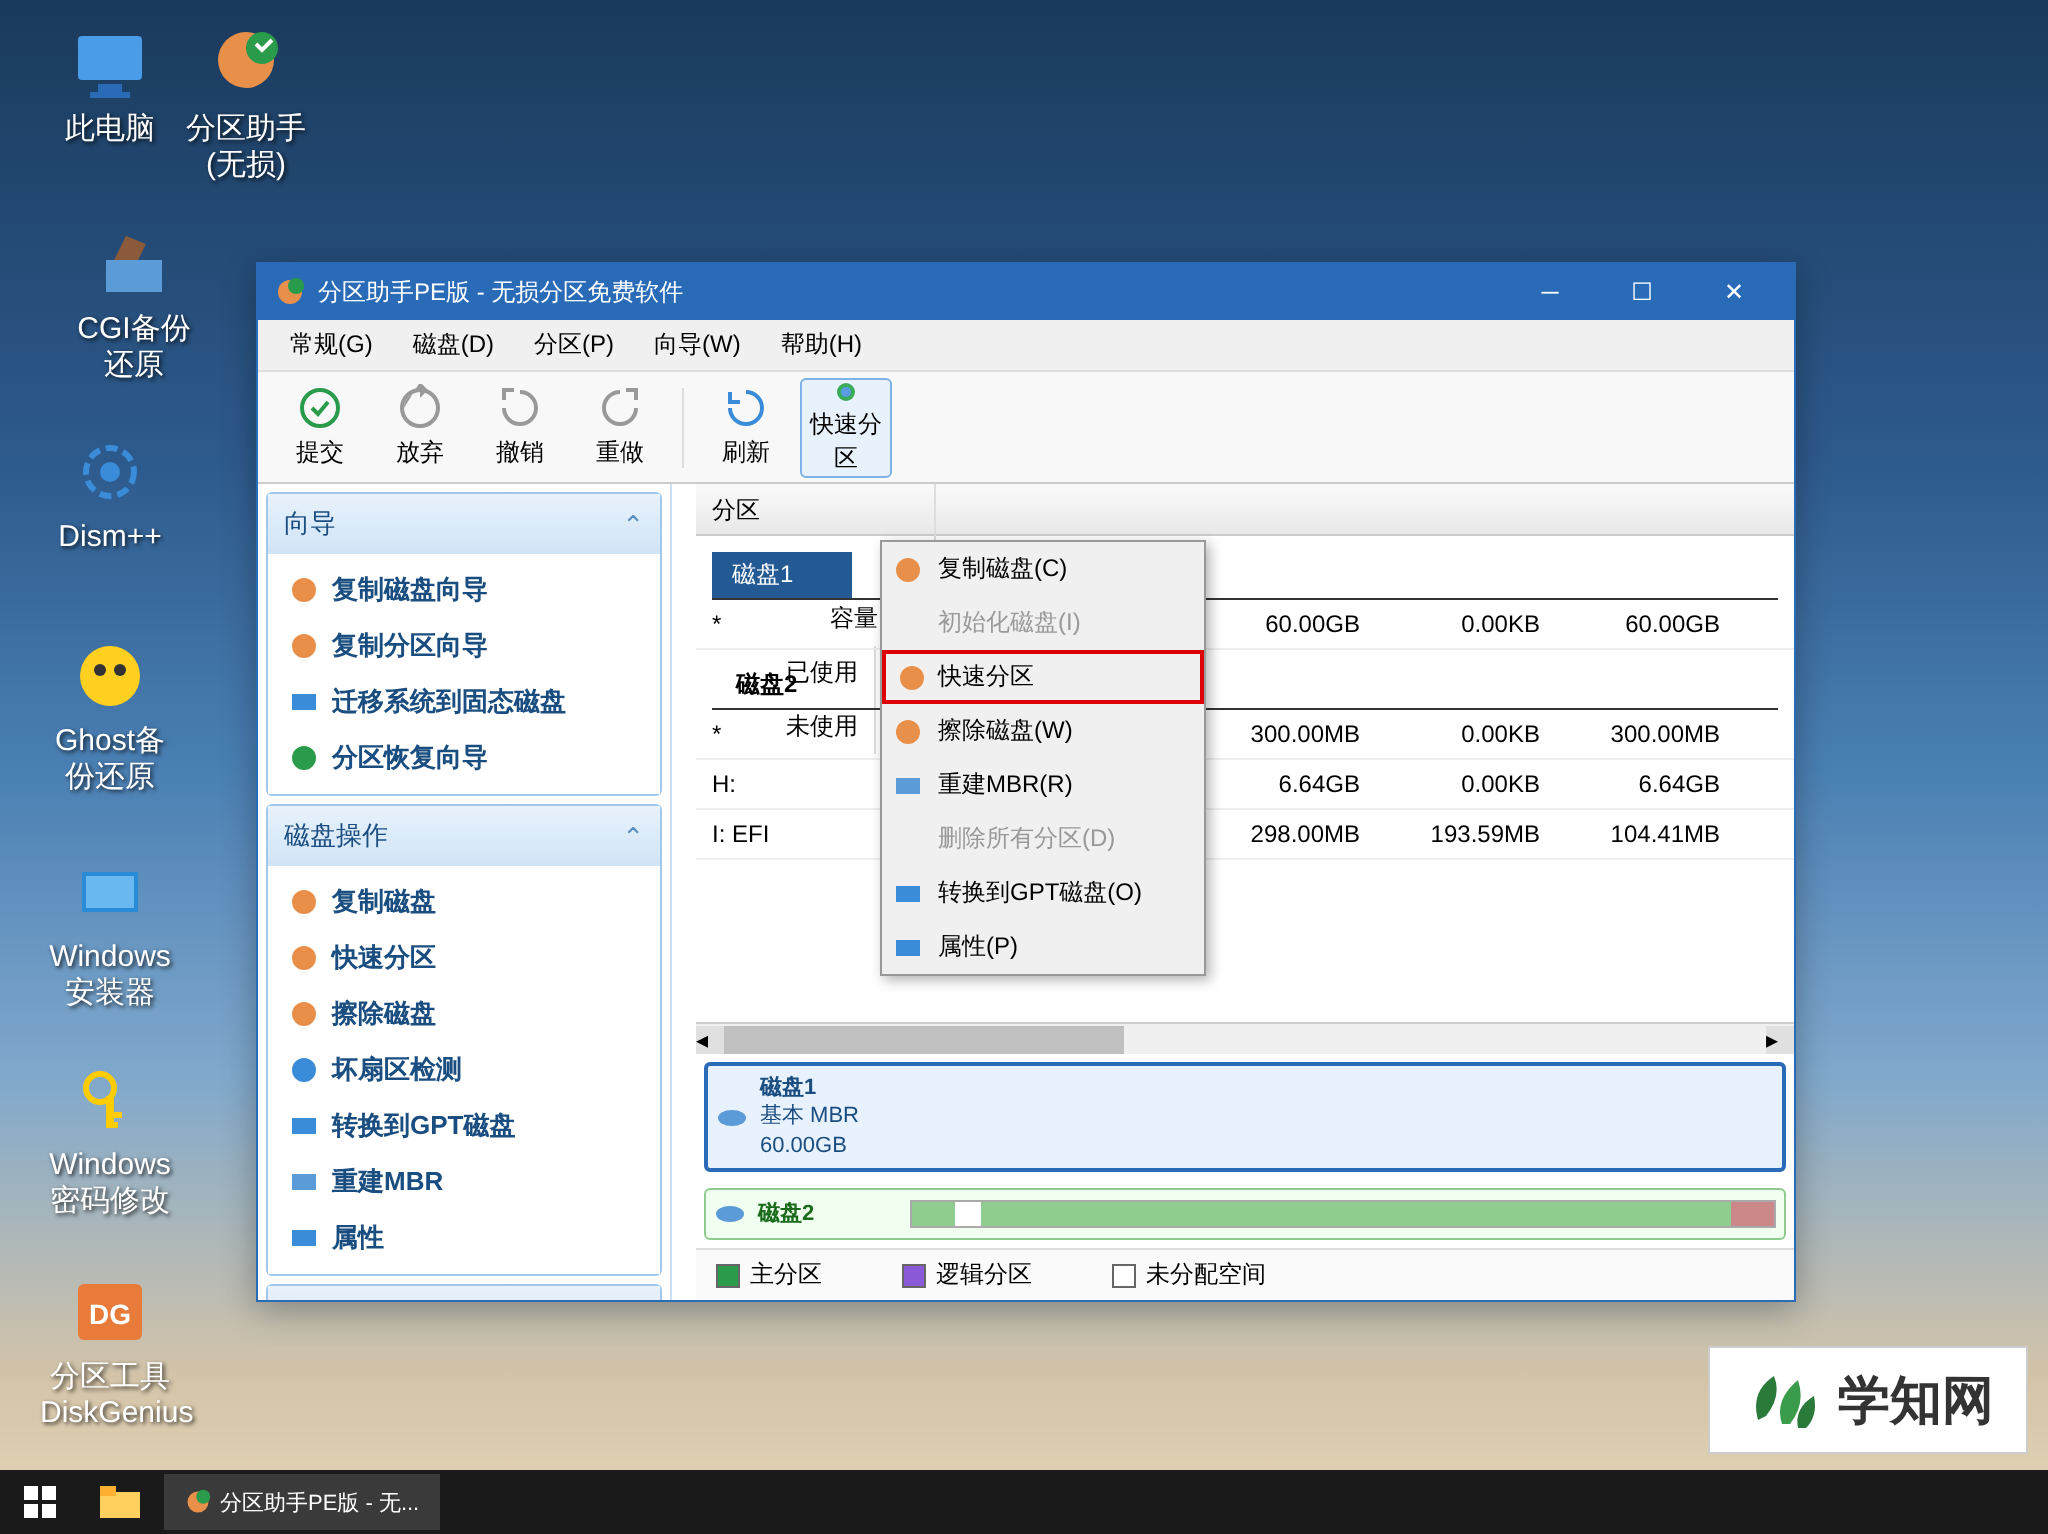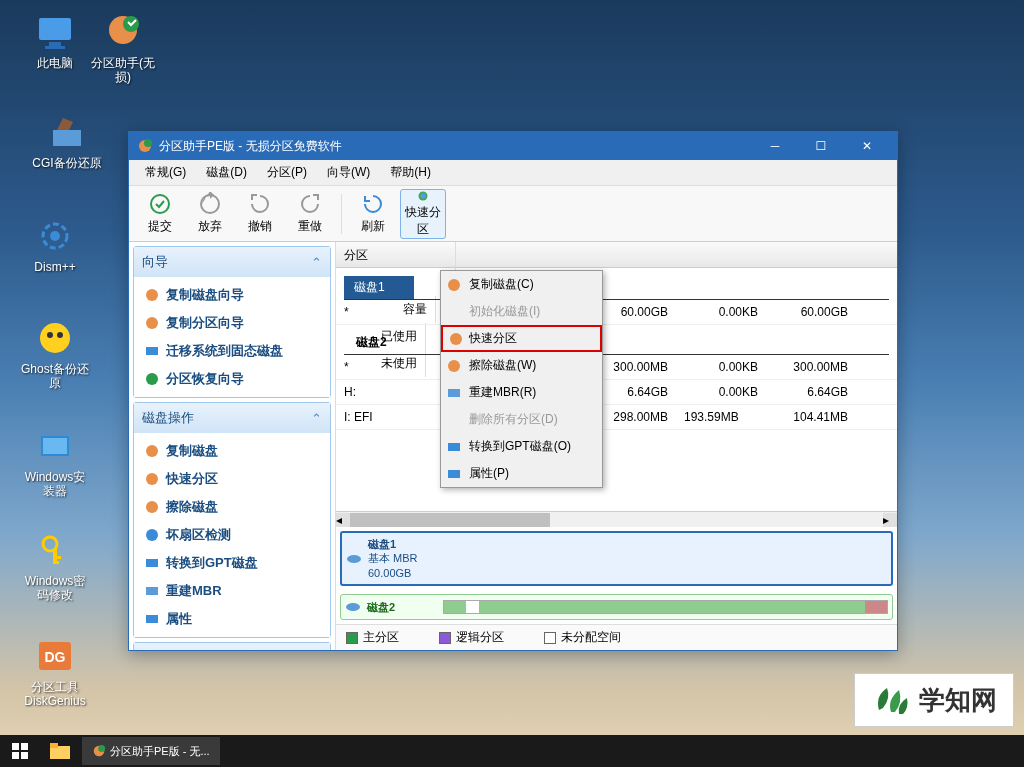--- a/index.html
+++ b/index.html
@@ -1,40 +1,40 @@
 <!DOCTYPE html>
 <html><head>
 <meta charset="utf-8">
 <style>
 * { margin: 0; padding: 0; box-sizing: border-box; font-family: "Microsoft YaHei", "SimSun", sans-serif; }
 body { width: 1024px; height: 767px; background: linear-gradient(to bottom, #1a3a5c 0%, #2d5a8c 30%, #4a7fb3 50%, #7fa8cc 70%, #d4c4a8 90%, #e8d8b8 100%); position: relative; overflow: hidden; font-size: 12px; }
 
 
 .desktop-icon { position: absolute; width: 70px; text-align: center; color: #fff; cursor: pointer; }
 .desktop-icon .icon-img { width: 40px; height: 40px; margin: 0 auto 4px; display: block; }
-.desktop-icon .icon-label { font-size: 12px; text-shadow: 1px 1px 2px rgba(0,0,0,0.8); line-height: 1.2; text-align: center; }
+.desktop-icon .icon-label { font-size: 15px; text-shadow: 1px 1px 2px rgba(0,0,0,0.8); line-height: 1.2; text-align: center; }
 
 
 .window { position: absolute; left: 128px; top: 131px; width: 770px; height: 520px; background: #fff; border: 1px solid #2a6bb8; box-shadow: 0 4px 16px rgba(0,0,0,0.3); }
 .titlebar { height: 28px; background: #2a6bb8; color: #fff; display: flex; align-items: center; padding: 0 8px; }
 .titlebar .app-icon { width: 16px; height: 16px; margin-right: 6px; }
 .titlebar .title-text { flex: 1; font-size: 12px; }
 .titlebar .win-controls { display: flex; gap: 2px; }
 .titlebar .win-btn { width: 44px; height: 28px; display: flex; align-items: center; justify-content: center; color: #fff; }
 
 .menubar { height: 26px; background: #f0f0f0; border-bottom: 1px solid #ddd; display: flex; align-items: center; padding: 0 6px; }
 .menubar .menu-item { padding: 4px 10px; cursor: pointer; }
 
 .toolbar { height: 56px; background: #f8f8f8; border-bottom: 1px solid #ccc; display: flex; align-items: center; padding: 0 8px; gap: 4px; }
 .toolbar .tool-btn { width: 46px; height: 50px; text-align: center; display: flex; flex-direction: column; align-items: center; justify-content: center; cursor: pointer; }
 .toolbar .tool-btn .t-icon { width: 24px; height: 24px; margin-bottom: 2px; }
 .toolbar .sep { width: 1px; height: 40px; background: #ddd; margin: 0 4px; }
 .toolbar .highlighted { border: 1px solid #7db3e8; border-radius: 3px; background: #e8f2fc; }
 
-.main-area { display: flex; height: calc(100% - 110px); }
+.main-area { display: flex; height: calc(100% - 110px); gap: 12px; }
 .left-panel { width: 207px; background: #fff; border-right: 1px solid #cce0f5; overflow: hidden; }
 .panel-section { border: 1px solid #a0c8ed; margin: 4px; border-radius: 3px; }
 .panel-header { background: linear-gradient(#e8f2fc, #d0e4f7); padding: 6px 8px; font-weight: 500; color: #1a4d80; font-size: 13px; display: flex; justify-content: space-between; align-items: center; }
 .panel-header .chevron { color: #5a8cc0; }
 .panel-body { padding: 4px 0; background: #fff; }
 .panel-item { display: flex; align-items: center; padding: 5px 10px; cursor: pointer; font-size: 13px; color: #1a4d80; font-weight: bold; }
 .panel-item .p-icon { width: 16px; height: 16px; margin-right: 6px; }
 
 .right-area { flex: 1; display: flex; flex-direction: column; background: #fff; }
 .table-header { height: 26px; background: linear-gradient(#fafafa, #e8e8e8); border-bottom: 1px solid #ccc; display: flex; flex-direction: column; }
@@ -332,21 +332,21 @@
           <div class="td" style="width:120px">H:</div>
           <div class="td" style="width:120px"></div>
           <div class="td" style="width:100px;text-align:right">6.64GB</div>
           <div class="td" style="width:90px;text-align:right">0.00KB</div>
           <div class="td" style="width:90px;text-align:right">6.64GB</div>
         </div>
         <div class="disk-row">
           <div class="td" style="width:120px">I: EFI</div>
           <div class="td" style="width:120px"></div>
           <div class="td" style="width:100px;text-align:right">298.00MB</div>
-          <div class="td" style="width:90px;">193.59MB</div>
+          <div class="td" style="width:90px;text-align:right">193.59MB</div>
           <div class="td" style="width:90px;text-align:right">104.41MB</div>
         </div>
       </div>
       <div class="scrollbar-h">
         <div class="arrow" style="left:0">◂</div>
         <div class="thumb"></div>
         <div class="arrow" style="right:0">▸</div>
       </div>
 
       <div class="disk-graphic selected">

